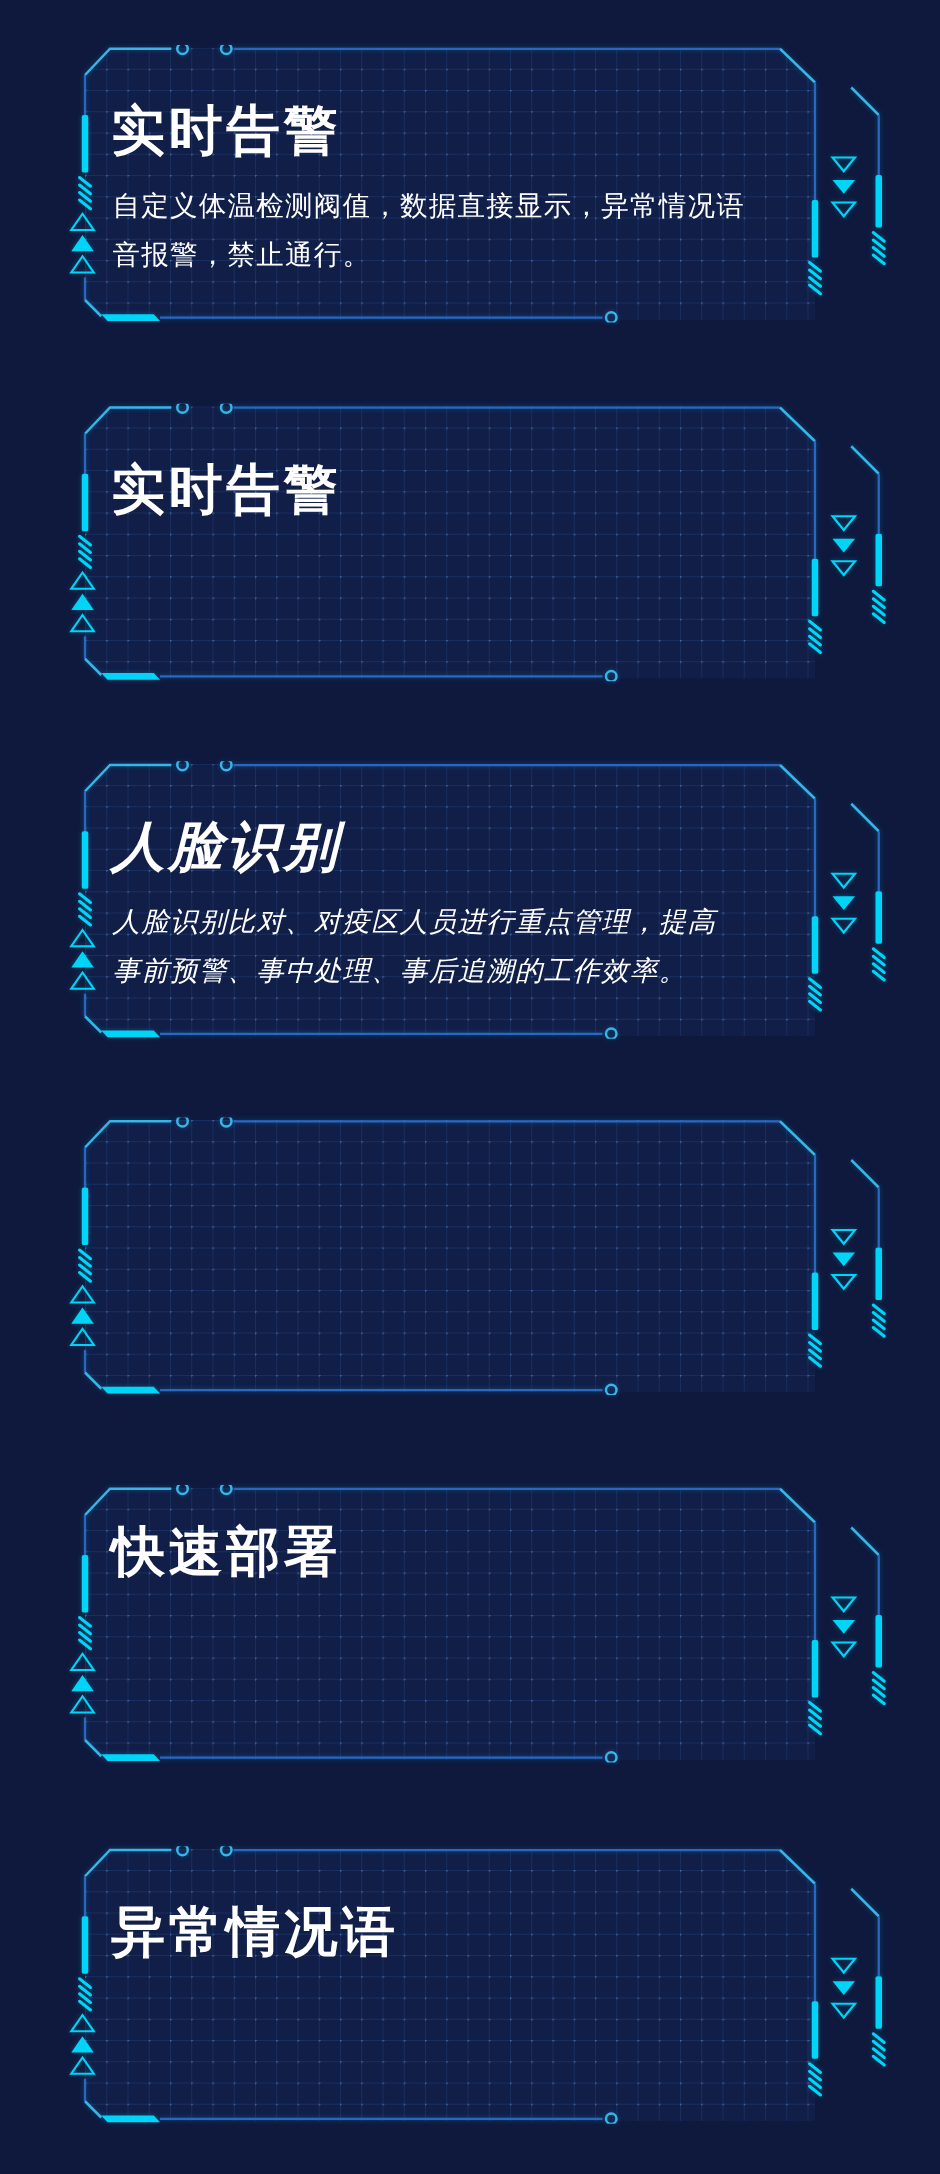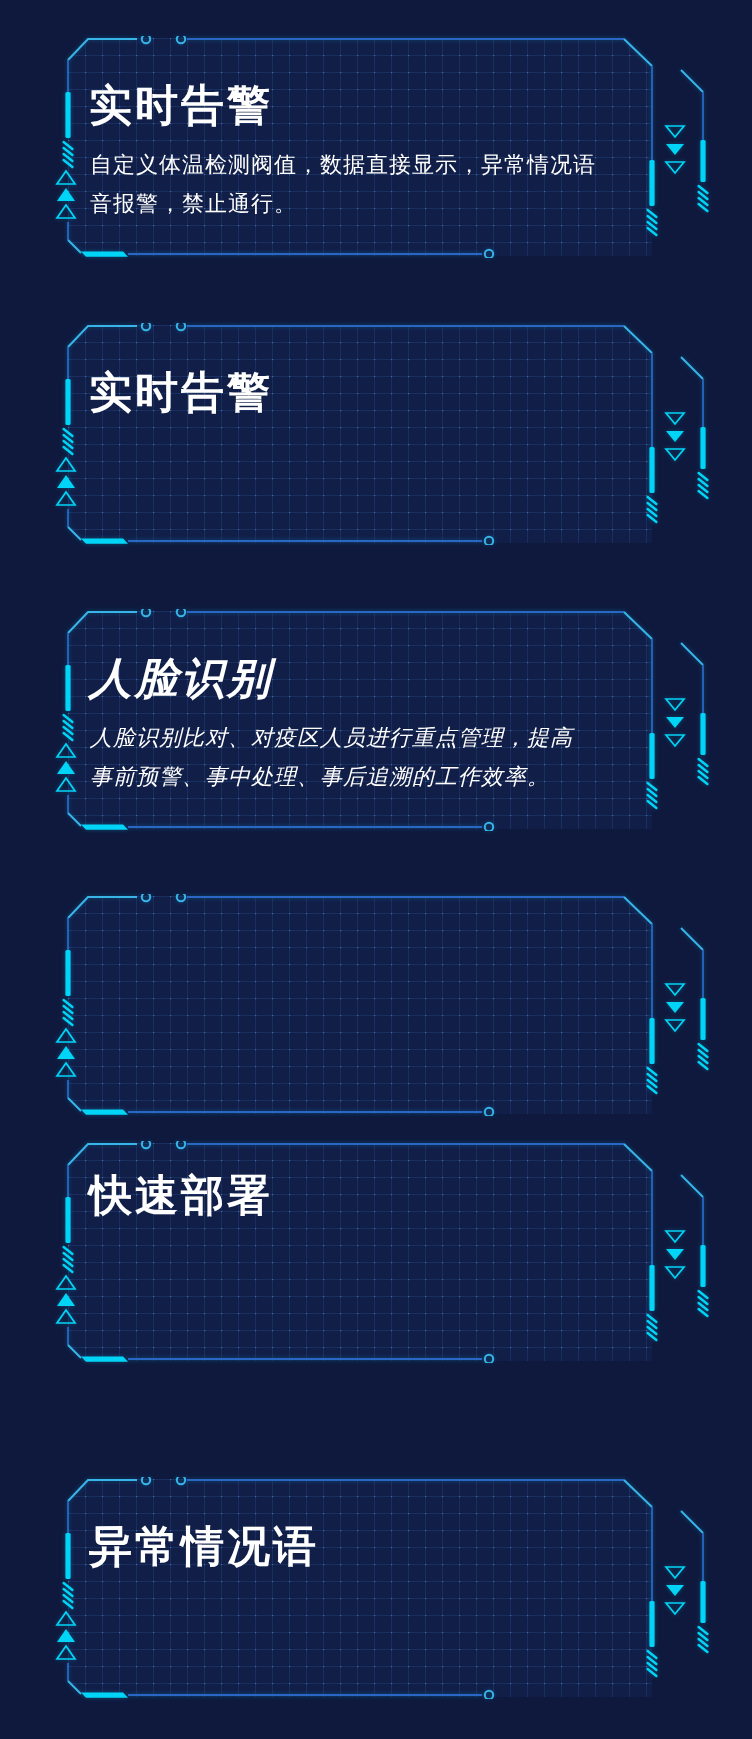--- a/index.html
+++ b/index.html
@@ -20,21 +20,21 @@
   .card{
     position:absolute;
     left:0;
     width:752px;
     height:225px;
   }
   .card-1{top:36px;}
   .card-2{top:323px;}
   .card-3{top:609px;font-style:italic;}
   .card-4{top:894px;}
-  .card-5{top:1141px;font-family:Liberation Serif, serif;}
+  .card-5{top:1188px;font-family:Liberation Serif, serif;}
   .card-6{top:1477px;}
 
   .grid-layer{
     position:absolute;
     left:68px;top:2px;
     width:584px;height:218px;
     background-color:rgba(40,80,170,.10);
     background-image:
       radial-gradient(circle at 0 0, rgba(130,200,255,.33) 0 1.1px, transparent 1.7px),
       linear-gradient(rgba(70,140,230,.15) 1px, transparent 1px),

